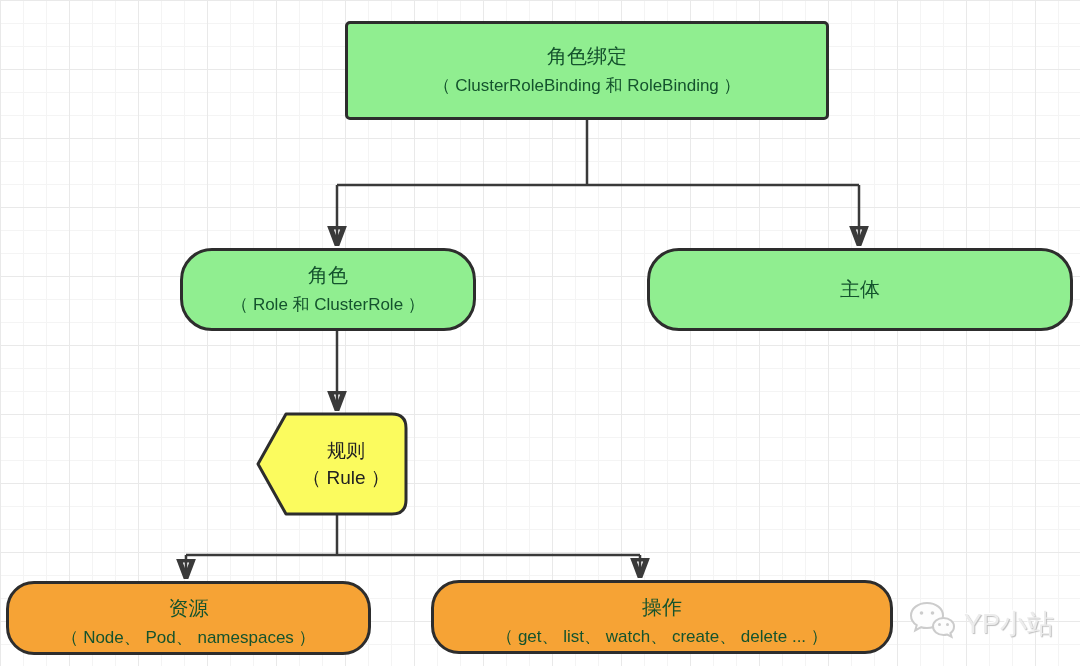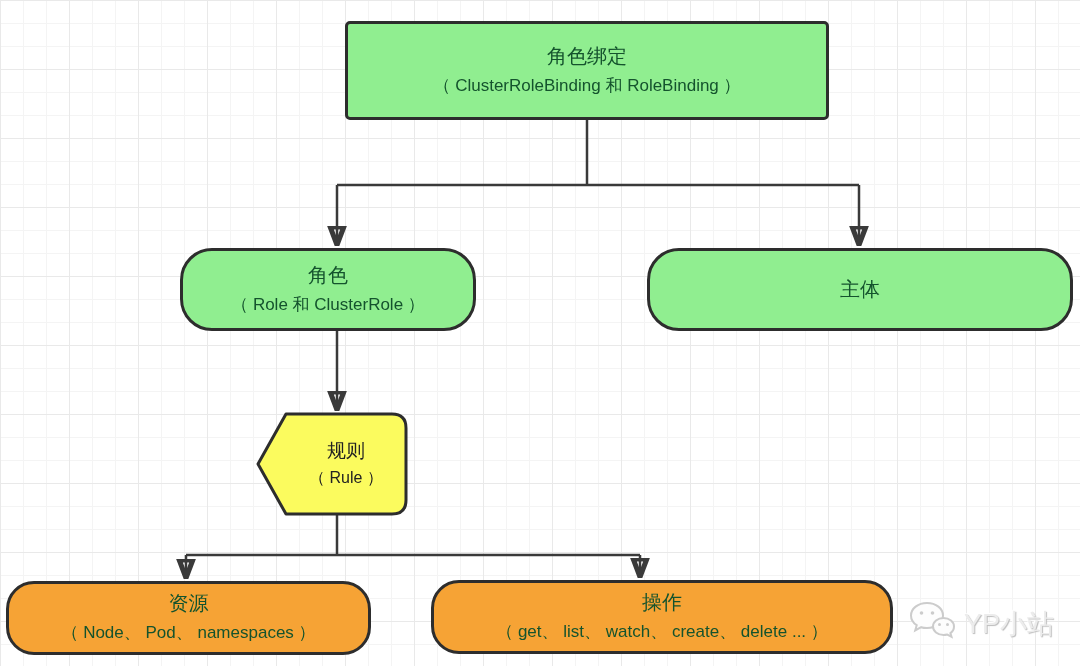--- a/index.html
+++ b/index.html
@@ -24,30 +24,30 @@
     text-align:center;color:#14532d;
     box-sizing:border-box;
   }
   .node .title{font-size:20px;line-height:29px;}
   .node .subtitle{font-size:17px;line-height:29px;}
   .box{border:3px solid #2d2d2d;}
   .green{background:#90ee90;}
   .orange{background:#f6a335;}
   .rect{border-radius:5px;}
   .pill{border-radius:32px;}
-  .pill-sm{border-radius:28px;}
+  .pill-sm{border-radius:28px;justify-content:flex-end;}
   .node-rule{z-index:2;}
   .node-rule svg{position:absolute;left:0;top:0;}
   .rule-label{
     position:absolute;left:26px;top:0;right:0;bottom:0;z-index:3;
     display:flex;flex-direction:column;align-items:center;justify-content:center;
     text-align:center;color:#222222;
   }
   .rule-label .title{font-size:19px;line-height:27px;}
-  .rule-label .subtitle{font-size:16px;line-height:27px;}
+  .rule-label .subtitle{font-size:19px;line-height:27px;}
   .watermark{
     position:absolute;z-index:4;right:26px;bottom:24px;
     display:flex;align-items:flex-end;gap:8px;
     color:#ececec;
     text-shadow:1px 1px 1px #bdbdbd, -1px -1px 0 #ffffff;
     font-size:27px;
   }
   .wm-icon svg{display:block;}
 </style>
 </head>

